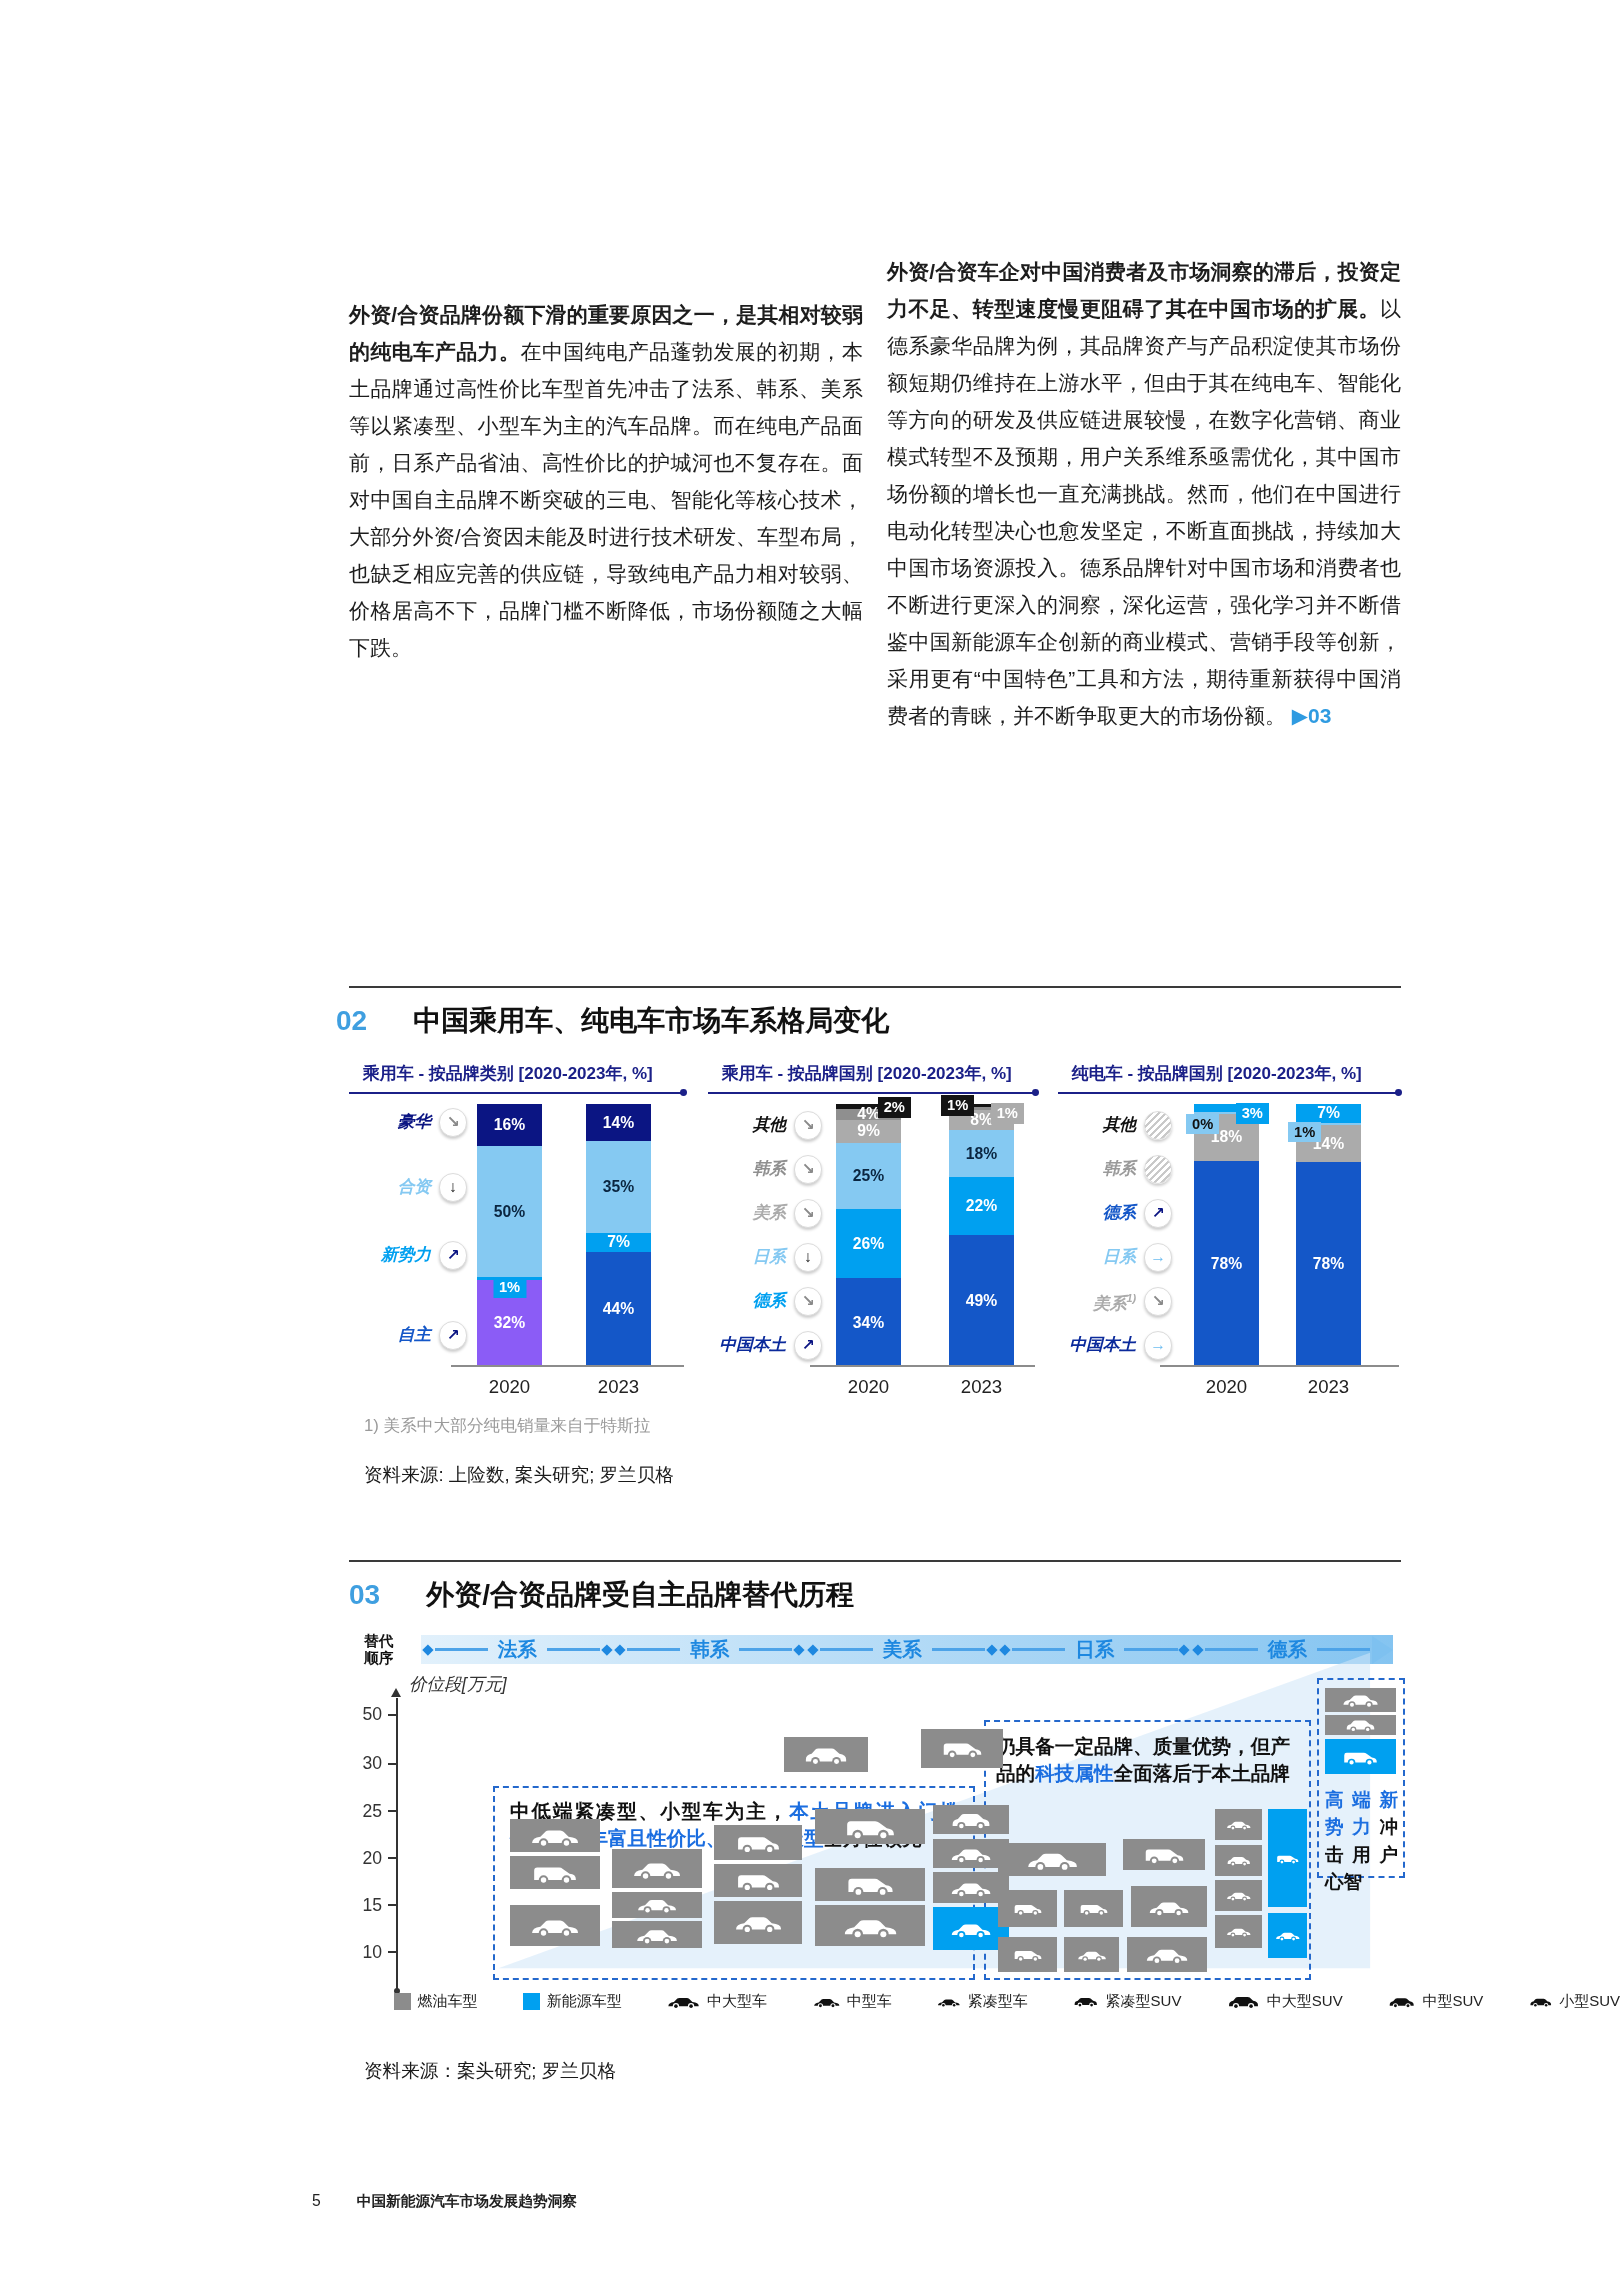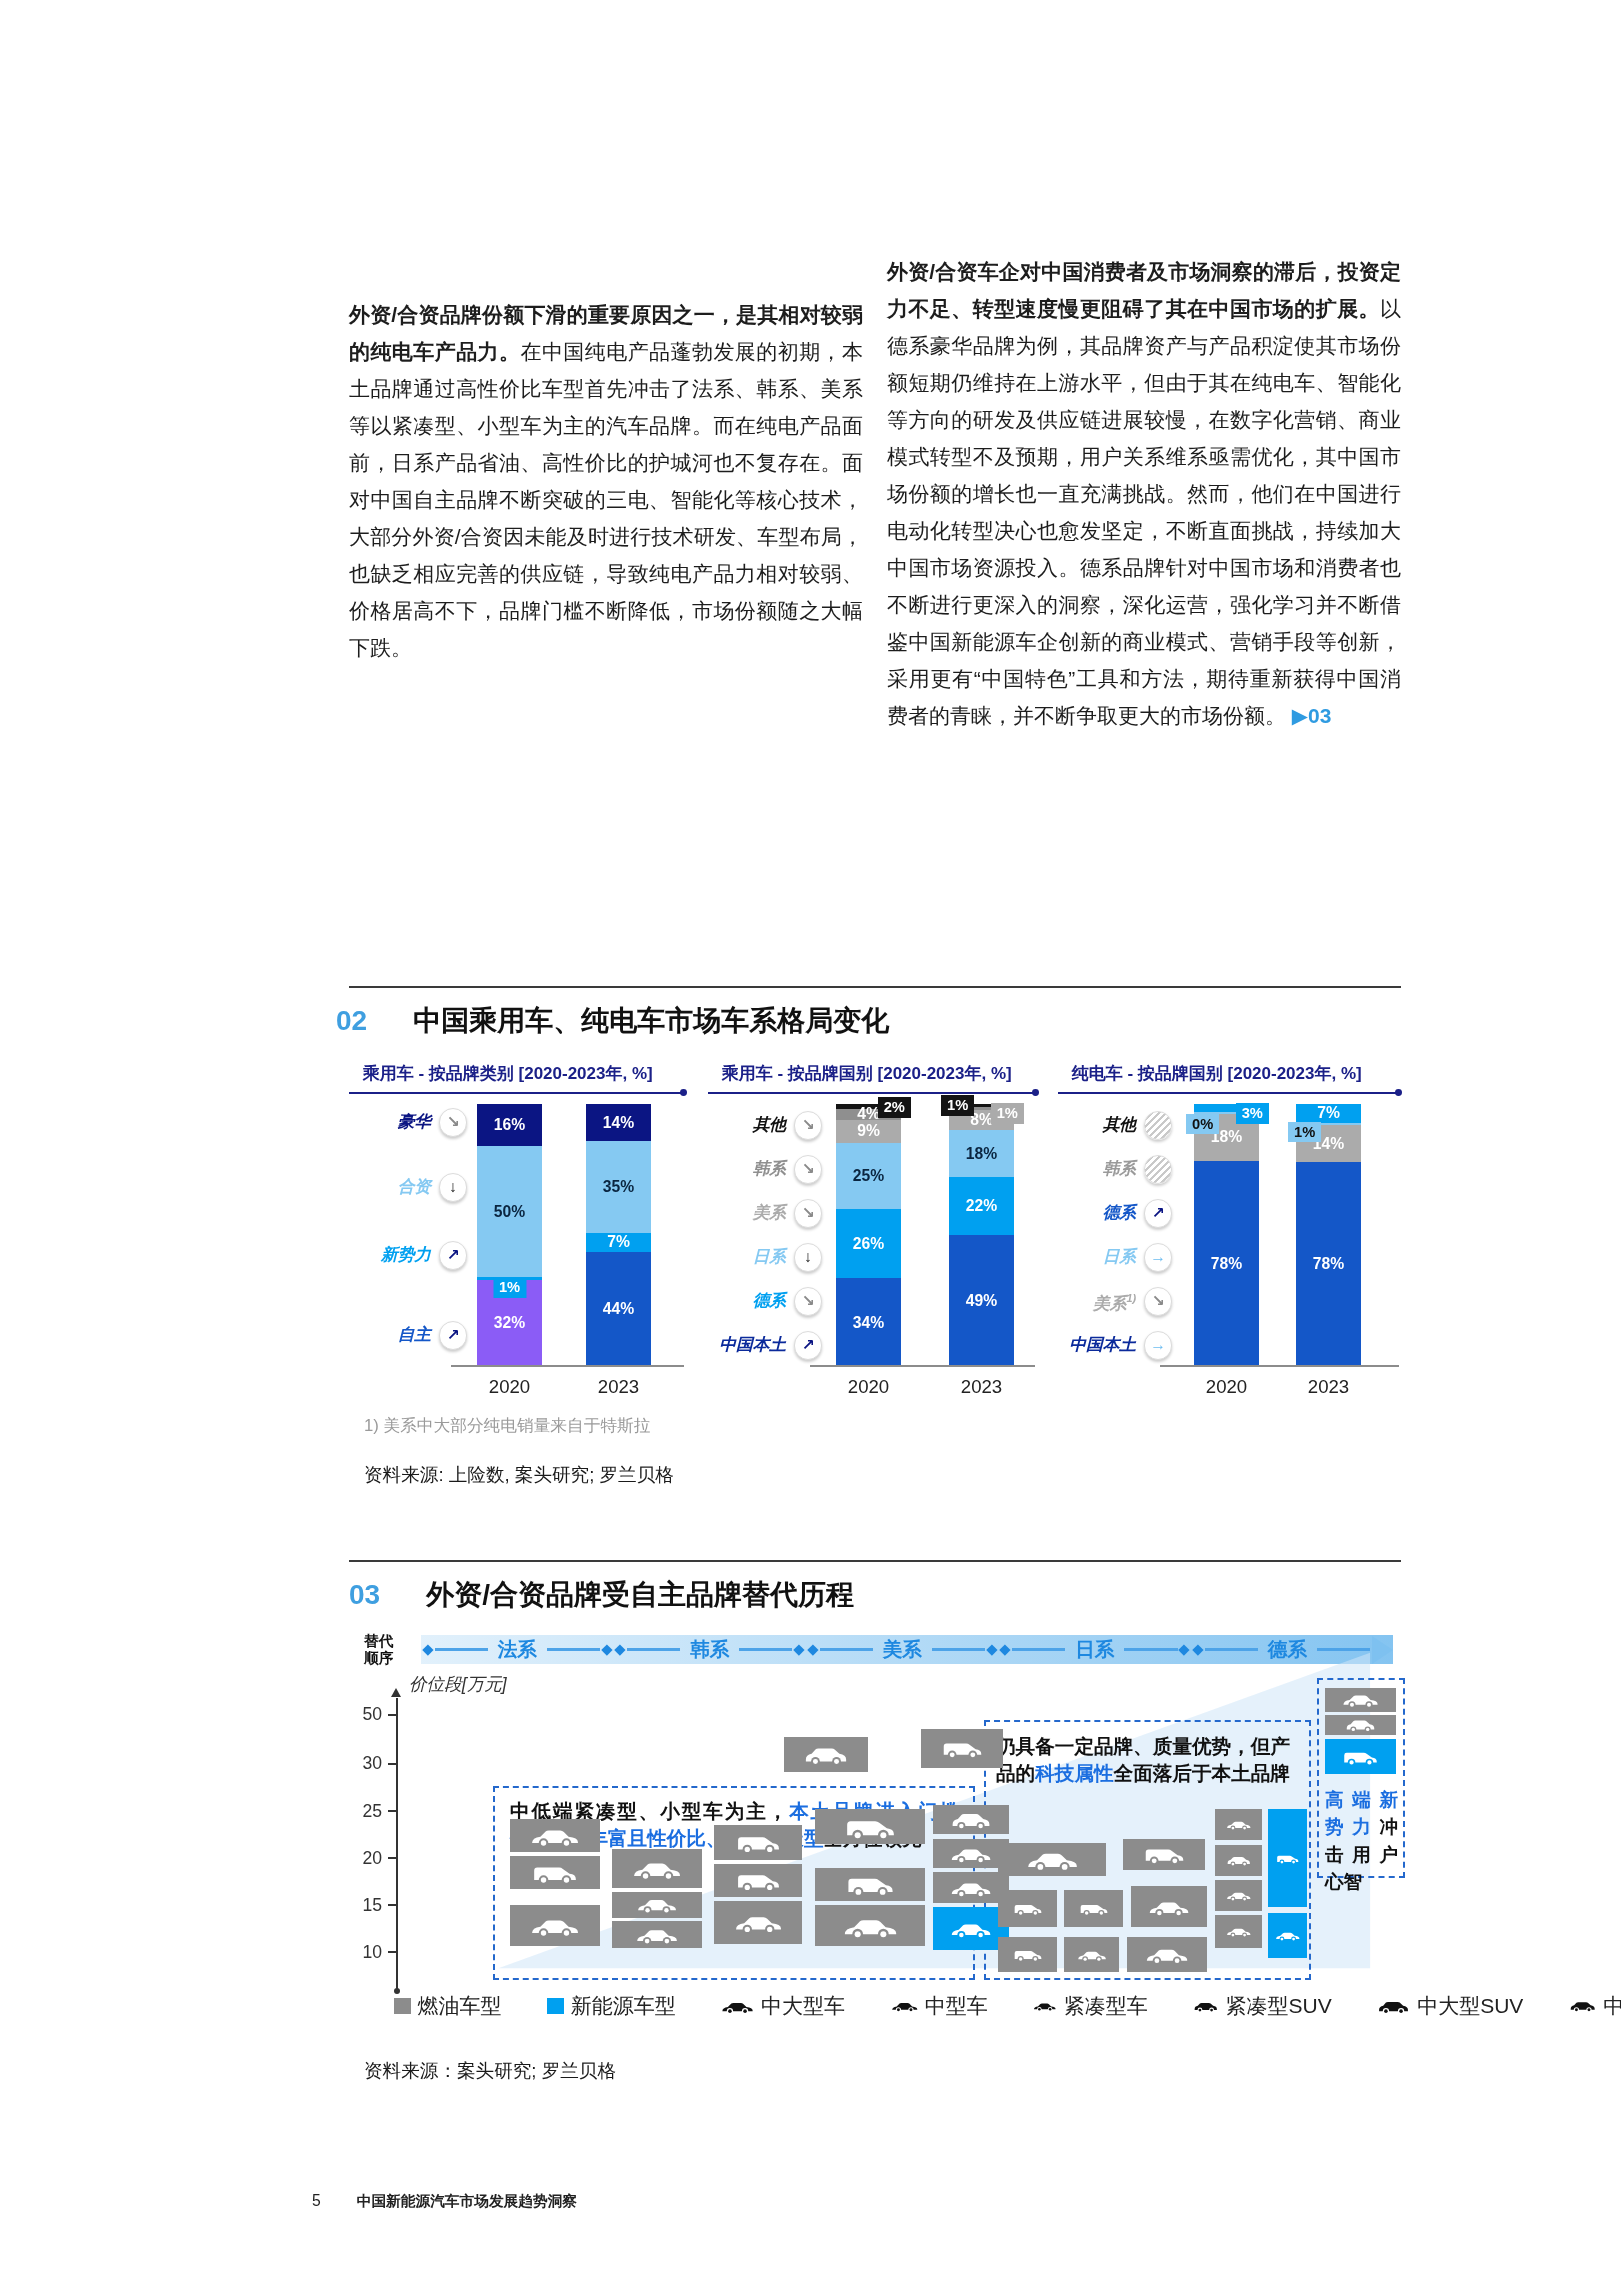--- a/index.html
+++ b/index.html
@@ -45,21 +45,21 @@
   .vaxis-arrow{position:absolute;width:0;height:0;border-left:5.9px solid transparent;border-right:5.9px solid transparent;border-bottom:9.8px solid #333;}
   .vaxis-dot{position:absolute;width:5.9px;height:5.9px;background:#333;border-radius:50%;}
   .tick-lab{position:absolute;width:29px;text-align:right;font-size:17.6px;color:#333;}
   .tick-mark{position:absolute;width:8.8px;height:2px;background:#333;}
   .dashed-box{position:absolute;border:2.5px dashed #2468cc;}
   .box-text{position:absolute;font-weight:bold;font-size:19.6px;line-height:27.4px;text-align:justify;}
   .t-dark{color:#111;}
   .t-blue{color:#1b6ee0;}
   .tile{position:absolute;display:flex;align-items:center;justify-content:center;}
   .s3-legend{position:absolute;display:flex;align-items:center;gap:23.5px;}
-  .s3-leg-item{display:flex;align-items:center;gap:6.9px;font-size:21px;color:#222;white-space:nowrap;padding-left:22px;}
+  .s3-leg-item{display:flex;align-items:center;gap:6.9px;font-size:15px;color:#222;white-space:nowrap;padding-left:22px;}
   .swatch{width:16.7px;height:16.7px;flex:none;}
   .footer{position:absolute;display:flex;align-items:baseline;gap:36px;}
   .footer .num{font-size:15.7px;color:#222;}
   .footer .ttl{font-size:14.7px;font-weight:bold;color:#222;}
 </style>
 </head>
 <body>
 
 <div class="page">
 

